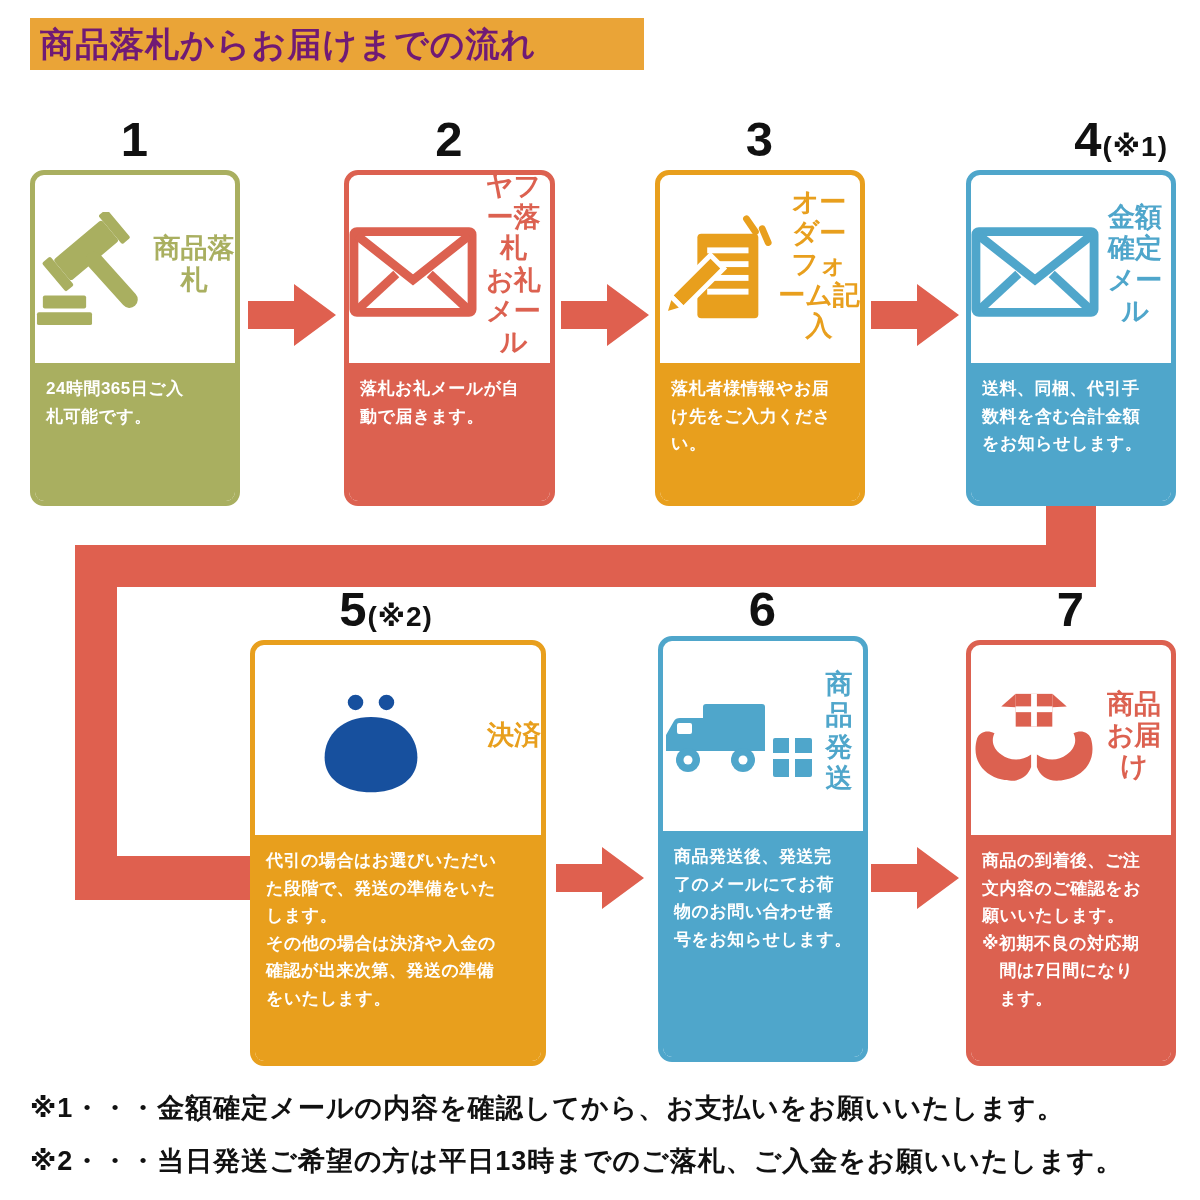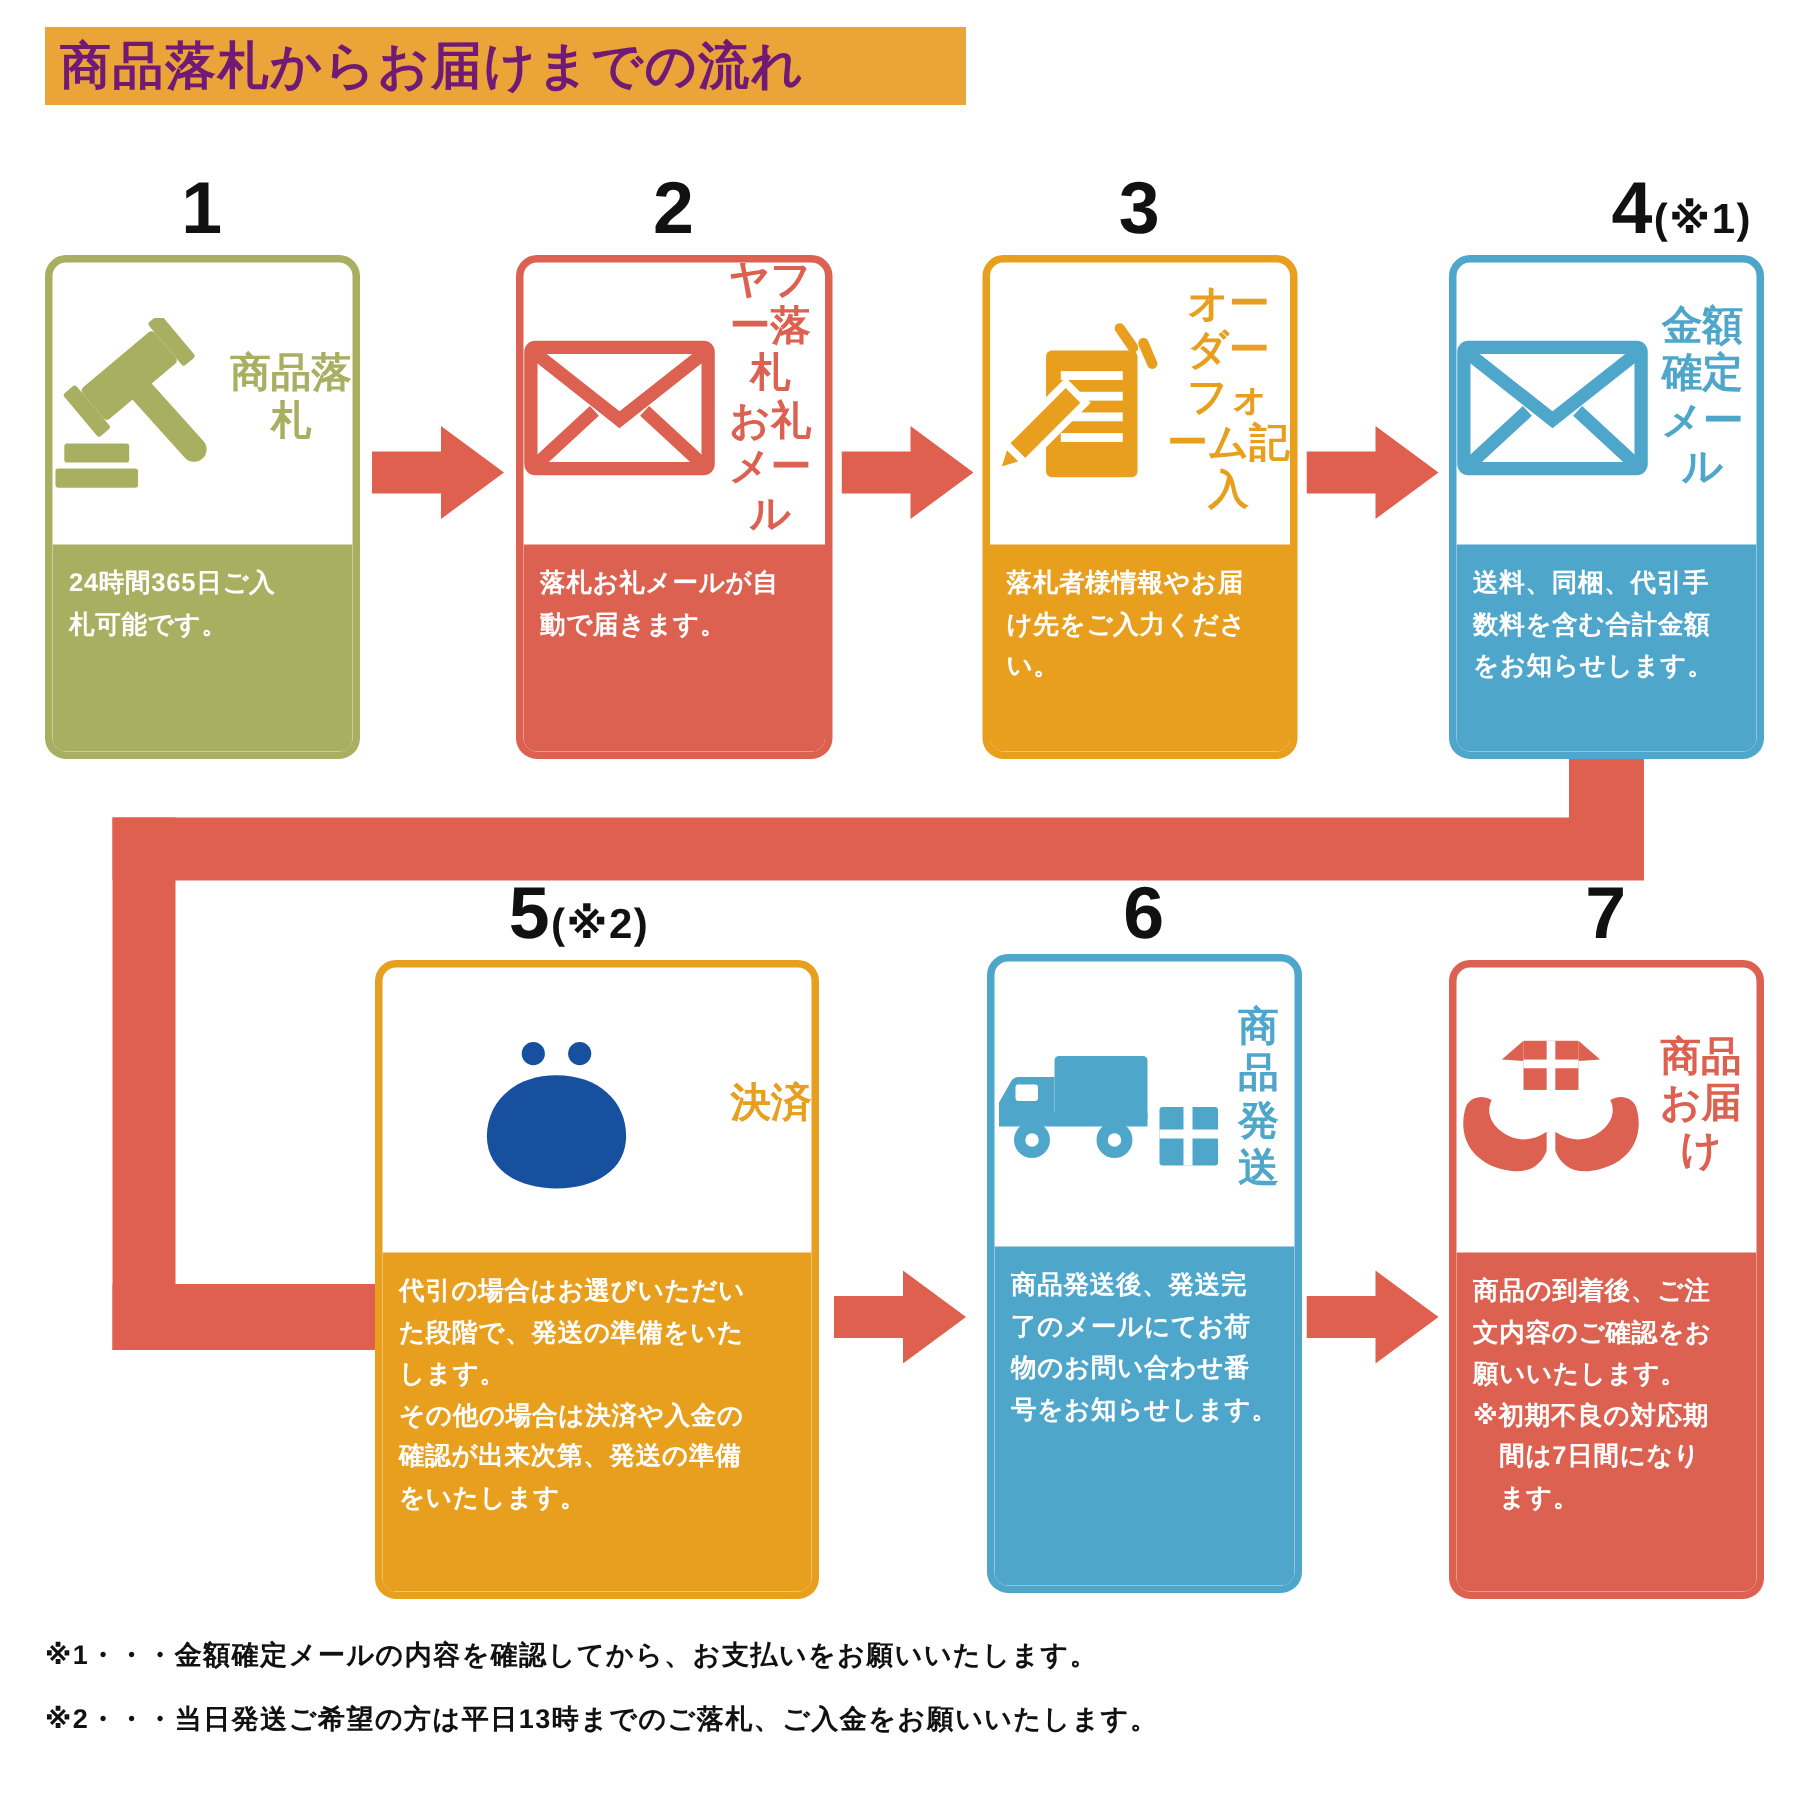--- a/index.html
+++ b/index.html
@@ -31,21 +31,21 @@
   .icon-wrap{flex:1;display:flex;align-items:center;justify-content:center;color:var(--c);padding-top:6px;}
   .card-title{
     color:var(--c);font-size:27px;line-height:1.15;text-align:center;
     white-space:pre-line;padding-bottom:9px;
   }
   .card-body{
     flex:1;background:var(--c);color:#fff;font-size:17px;line-height:1.62;
     padding:12px 11px;white-space:pre-line;letter-spacing:0.5px;
   }
   .notes{position:absolute;left:30px;top:1094px;width:1150px;color:#111;}
-  .note{font-size:18px;line-height:1.1;margin-bottom:23px;letter-spacing:1px;}
+  .note{font-size:27px;line-height:1.1;margin-bottom:23px;letter-spacing:1px;}
 </style>
 </head>
 <body>
 
 <div class="page">
 
   <div class="banner" style="--c: #EAA437;">
     <span>商品落札からお届けまでの流れ</span>
   </div>
 

